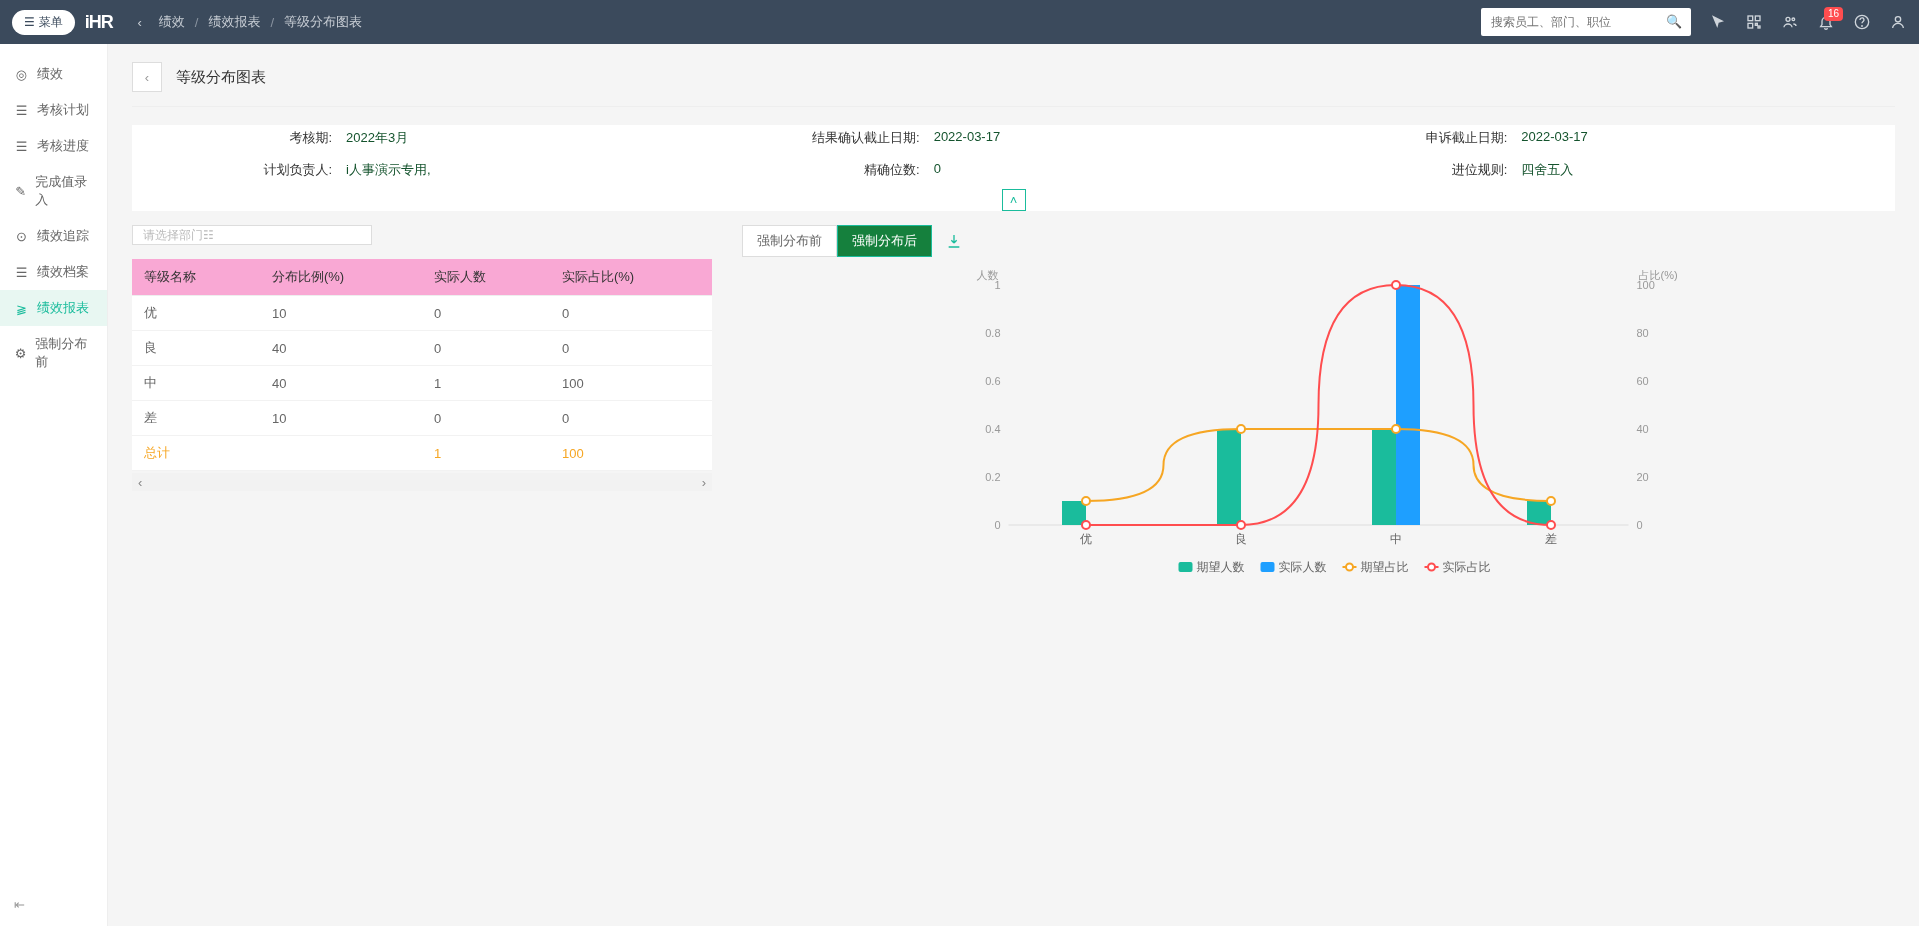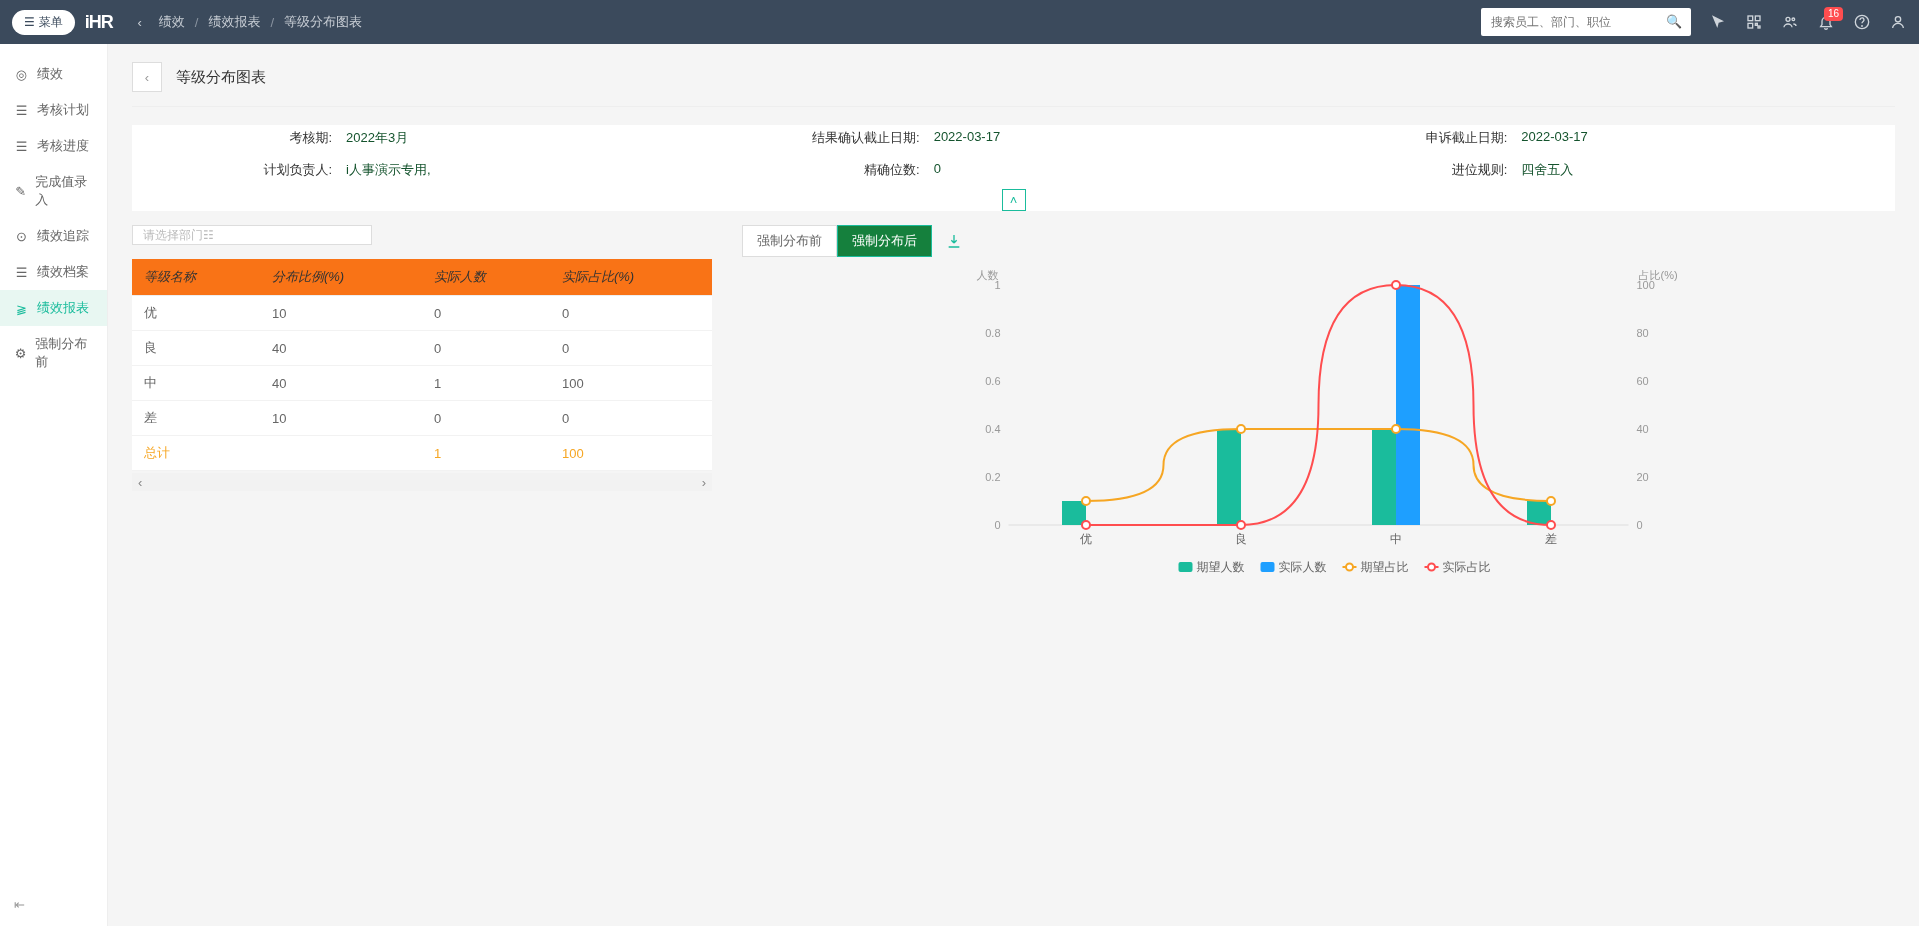--- a/index.html
+++ b/index.html
@@ -33,21 +33,21 @@
 .info-grid { display:grid; grid-template-columns:1fr 1fr 1fr; row-gap:14px; margin-bottom:10px; }
 .info-item { display:flex; gap:14px; font-size:13px; }
 .info-item .lbl { width:200px; text-align:right; color:#333; font-weight:500; }
 .info-item .val { color:#14532d; }
 .toggle-row { display:flex; justify-content:center; position:relative; margin-top:6px; }
 .toggle-btn { width:24px; height:22px; border:1px solid #1abc9c; color:#1abc9c; display:flex; align-items:center; justify-content:center; cursor:pointer; background:#fff; }
 .content-row { display:flex; gap:30px; margin-top:14px; }
 .left-col { width:580px; }
 .dept-select { width:240px; height:20px; border:1px solid #ddd; display:flex; align-items:center; justify-content:flex-start; padding:0 10px; color:#bbb; font-size:12px; background:#fff; cursor:pointer; margin-bottom:14px; }
 .tbl { width:100%; border-collapse:collapse; font-size:13px; background:#fff; }
-.tbl th { background:#f97316; text-align:left; padding:9px 12px; font-weight:500; color:#333; border-bottom:1px solid #eee;font-style:italic; }
+.tbl th { background:#f9a8d4; text-align:left; padding:9px 12px; font-weight:500; color:#333; border-bottom:1px solid #eee; }
 .tbl td { padding:8px 12px; border-bottom:1px solid #f2f2f2; color:#666; }
 .tbl tr.total td { color:#f6a623; }
 .scroll-bar { height:18px; background:#f2f2f2; display:flex; align-items:center; justify-content:space-between; padding:0 6px; color:#888; margin-top:2px; }
 .right-col { flex:1; }
 .dist-btns { display:flex; justify-content:flex-start; gap:0; margin-bottom:8px; align-items:center; }
 .dist-btn { padding:6px 14px; border:1px solid #ddd; font-size:13px; cursor:pointer; background:#fff; color:#666; }
 .dist-btn.active { background:#15803d; color:#fff; border-color:#1abc9c; }
 .dl-icon { margin-left:14px; color:#1abc9c; cursor:pointer; }
 .chart-wrap { position:relative; height:320px; }
 svg { display:block; }

